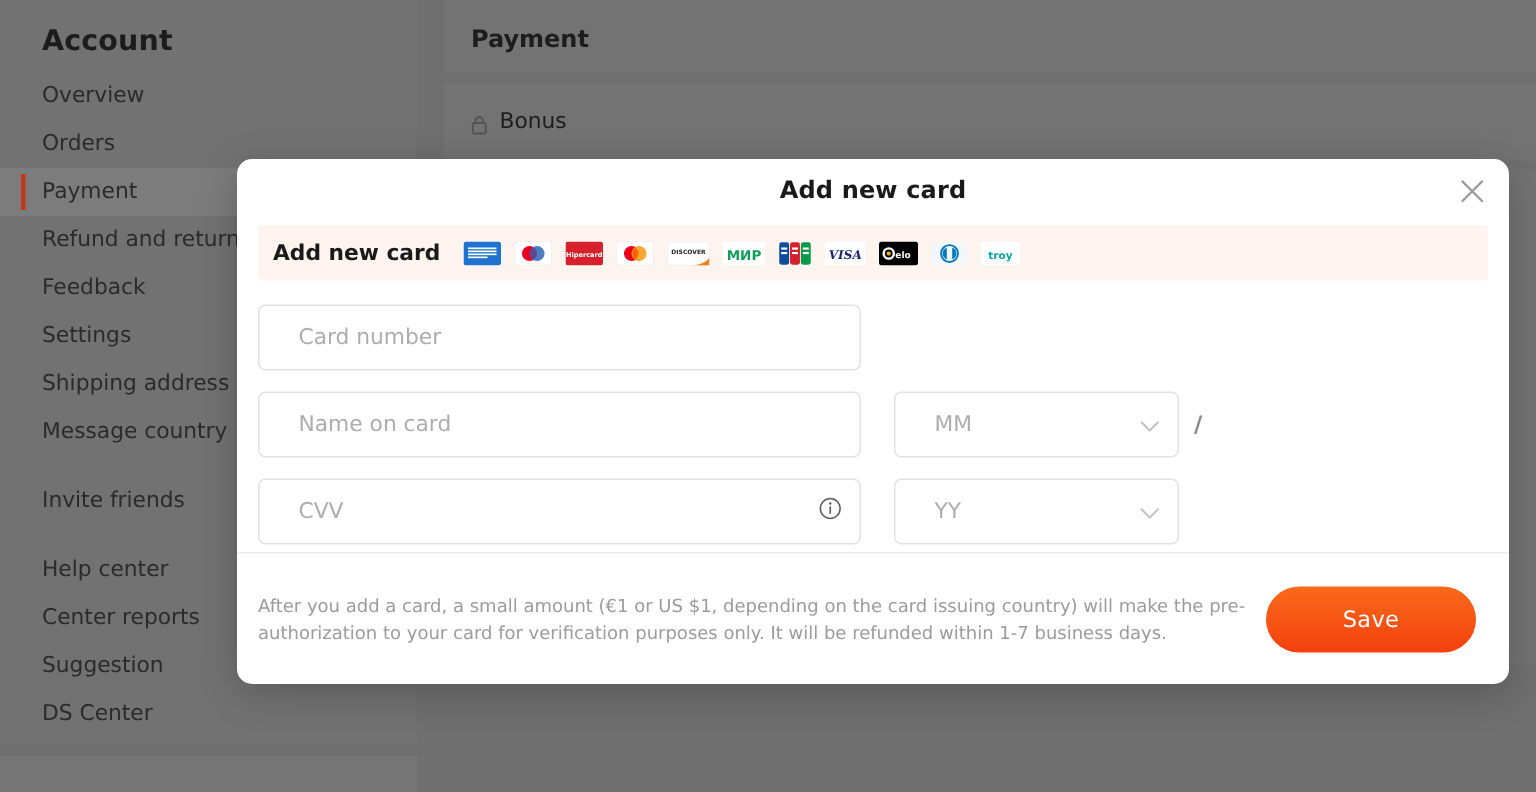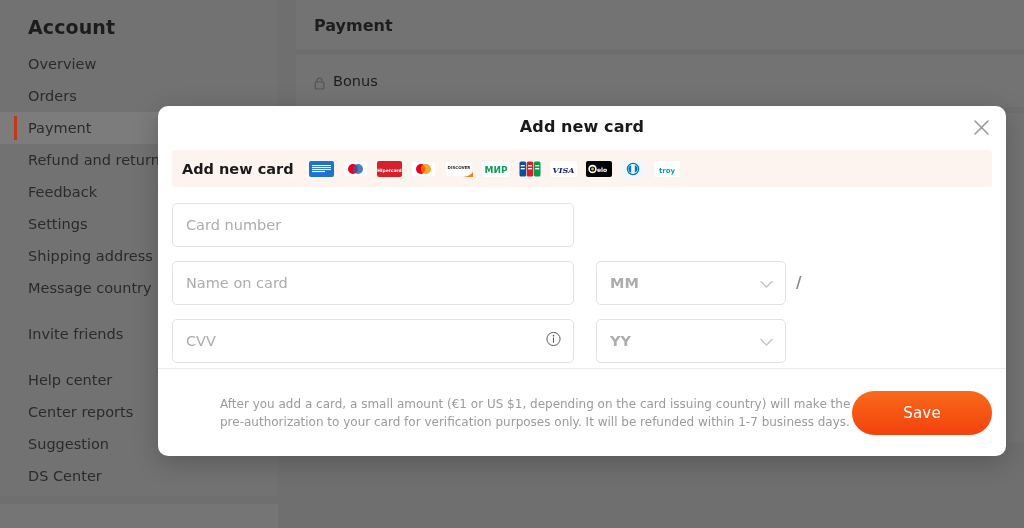--- a/index.html
+++ b/index.html
@@ -122,28 +122,28 @@
     padding: 16px 14px 0 14px;
     display: flex; flex-wrap: wrap;
     column-gap: 22px; row-gap: 14px;
   }
   .field {
     position: relative;
     height: 44px;
     border: 1px solid #e2e2e2;
     border-radius: 5px;
     display: flex; align-items: center;
-    padding: 0 13px;
+    padding: 0 26px;
     background: #fff;
   }
   .field .ph {
     font-size: 14.5px; color: #adadad;
   }
   .w-full { width: 402px; }
-  .w-half { width: 190px; font-weight: bold; }
+  .w-half { width: 190px; }
   .slash {
     font-size: 15px; color: #8a8a8a; font-weight: bold;
     align-self: center; line-height: 44px;
     margin: 0 -12px;
   }
   .chev {
     position: absolute; right: 12px; top: 50%;
     transform: translateY(-50%);
   }
   .info-icon {
@@ -158,21 +158,20 @@
     border-top: 1px solid #ececec;
     display: flex; align-items: center;
     padding: 0 14px;
   }
   .foot-note {
     flex: 1;
     font-size: 12px;
     line-height: 18px;
     color: #9b9b9b;
     max-width: 672px;
-    margin-left: 48px;
   }
   .save-btn {
     width: 140px; height: 44px;
     border: none;
     border-radius: 22px;
     background: linear-gradient(180deg, #f96a1b 0%, #f4410d 100%);
     color: #fff;
     font-size: 15px; font-weight: normal;
     font-family: "DejaVu Sans", "Liberation Sans", sans-serif;
     cursor: pointer;

